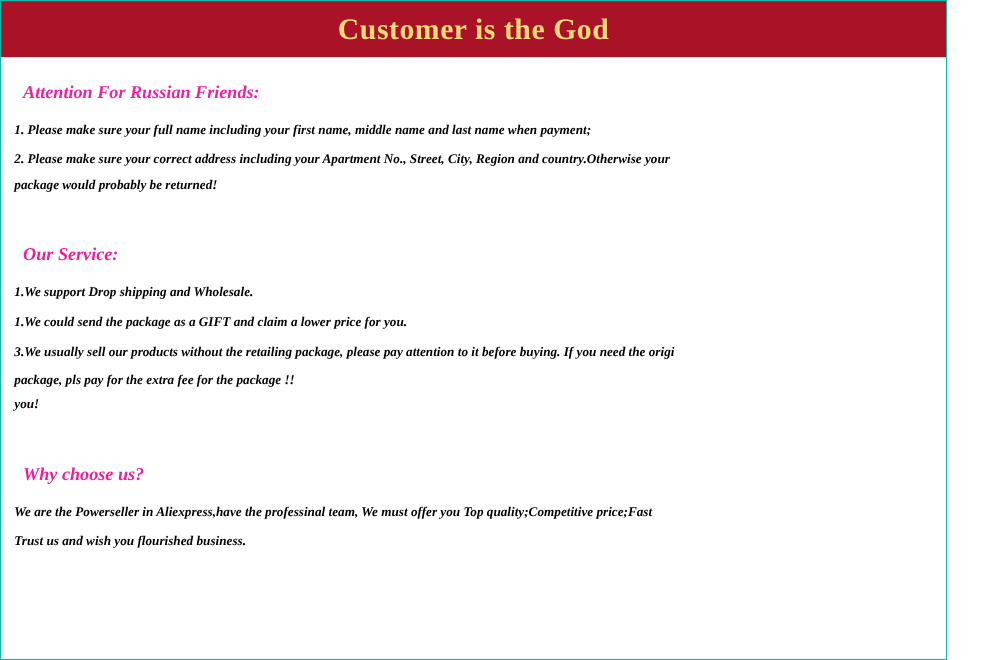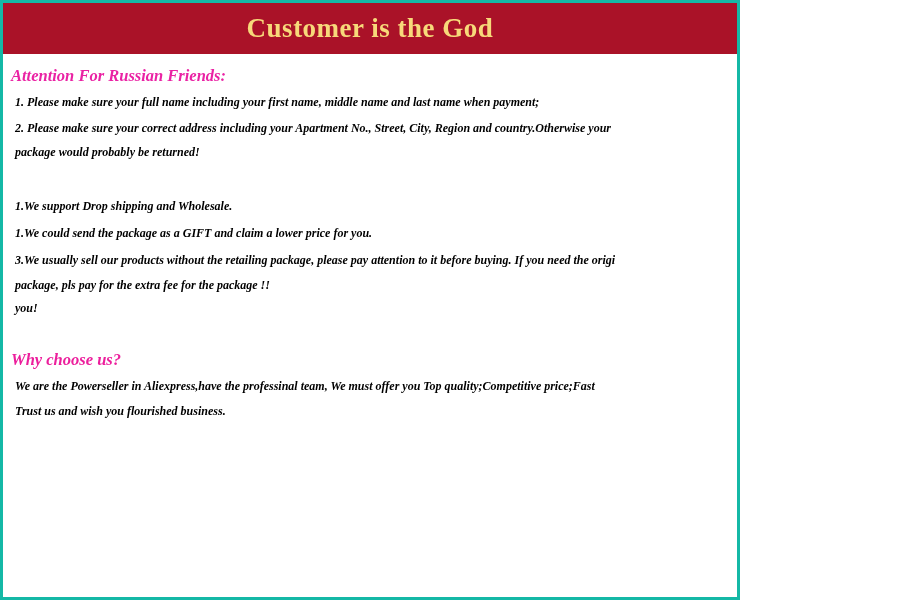--- a/index.html
+++ b/index.html
@@ -8,24 +8,24 @@
   }
   body {
     width: 916px;
     height: 600px;
     background: #ffffff;
     font-family: "Liberation Serif", serif;
     overflow: hidden;
   }
   .page {
     position: relative;
-    width: 740px;
+    width: 861px;
     height: 600px;
     box-sizing: border-box;
-    border: 3px solid #14b8a6;
+    border: 1px solid #14b8a6;
     overflow: hidden;
   }
   .banner {
     height: 51px;
     background: #aa1228;
     display: flex;
     align-items: center;
     justify-content: center;
     box-sizing: border-box;
   }
@@ -41,21 +41,21 @@
     padding: 8px 8px 0 8px;
     box-sizing: border-box;
   }
   .section-heading {
     color: #ea22a4;
     font-family: "Liberation Serif", serif;
     font-weight: bold;
     font-style: italic;
     font-size: 16.5px;
     line-height: 1.42;
-    margin: 0;
+    margin: 12px;
     white-space: nowrap;
   }
   .section-heading.magenta2 {
     color: #ec1e9c;
   }
   .line {
     color: #000000;
     font-family: "Liberation Serif", serif;
     font-weight: bold;
     font-style: italic;
@@ -89,20 +89,21 @@
     <div class="block-attention">
       <p class="section-heading">Attention For Russian Friends:</p>
       <p class="line">1. Please make sure your  full name including your first name, middle name and last name when payment;</p>
       <p class="line tight">2. Please make sure your correct address including your Apartment No., Street, City, Region and country.Otherwise your</p>
       <p class="line">package would probably be returned!</p>
     </div>
 
     <div class="spacer-md"></div>
 
     <div>
+      <p class="section-heading magenta2">Our Service:</p>
       <p class="line">1.We support Drop shipping and Wholesale.</p>
       <p class="line">1.We could send the package as a GIFT and claim a lower price for you.</p>
       <p class="line nowrap-overflow">3.We usually sell our products without the retailing package, please pay attention to it before buying. If you need the origi</p>
       <p class="line tight"> package, pls pay for the extra fee for the package !!</p>
       <p class="line tight"> you!</p>
     </div>
 
     <div class="spacer-lg"></div>
 
     <div>

